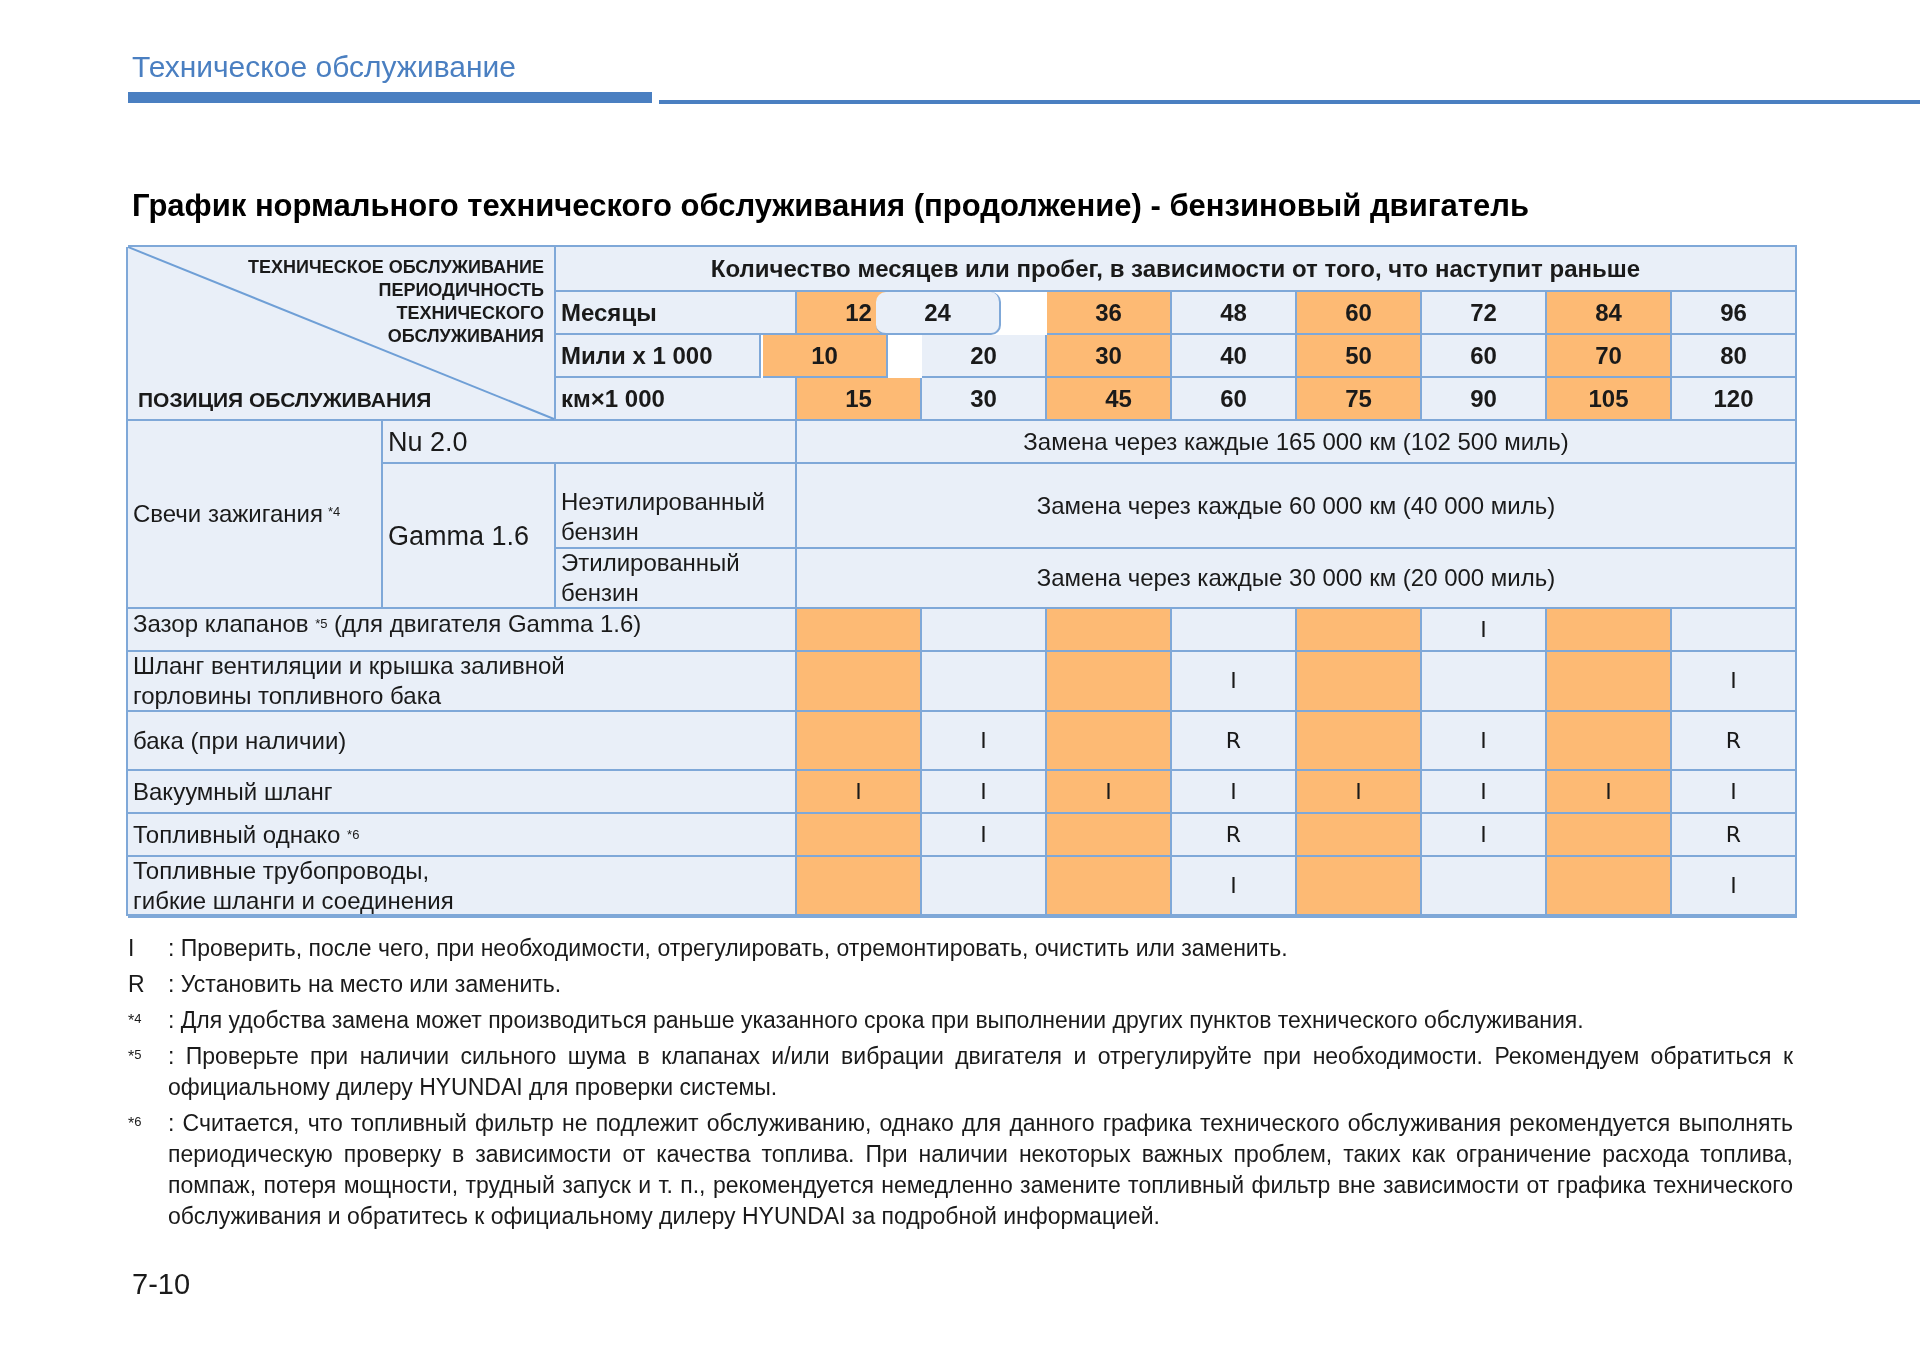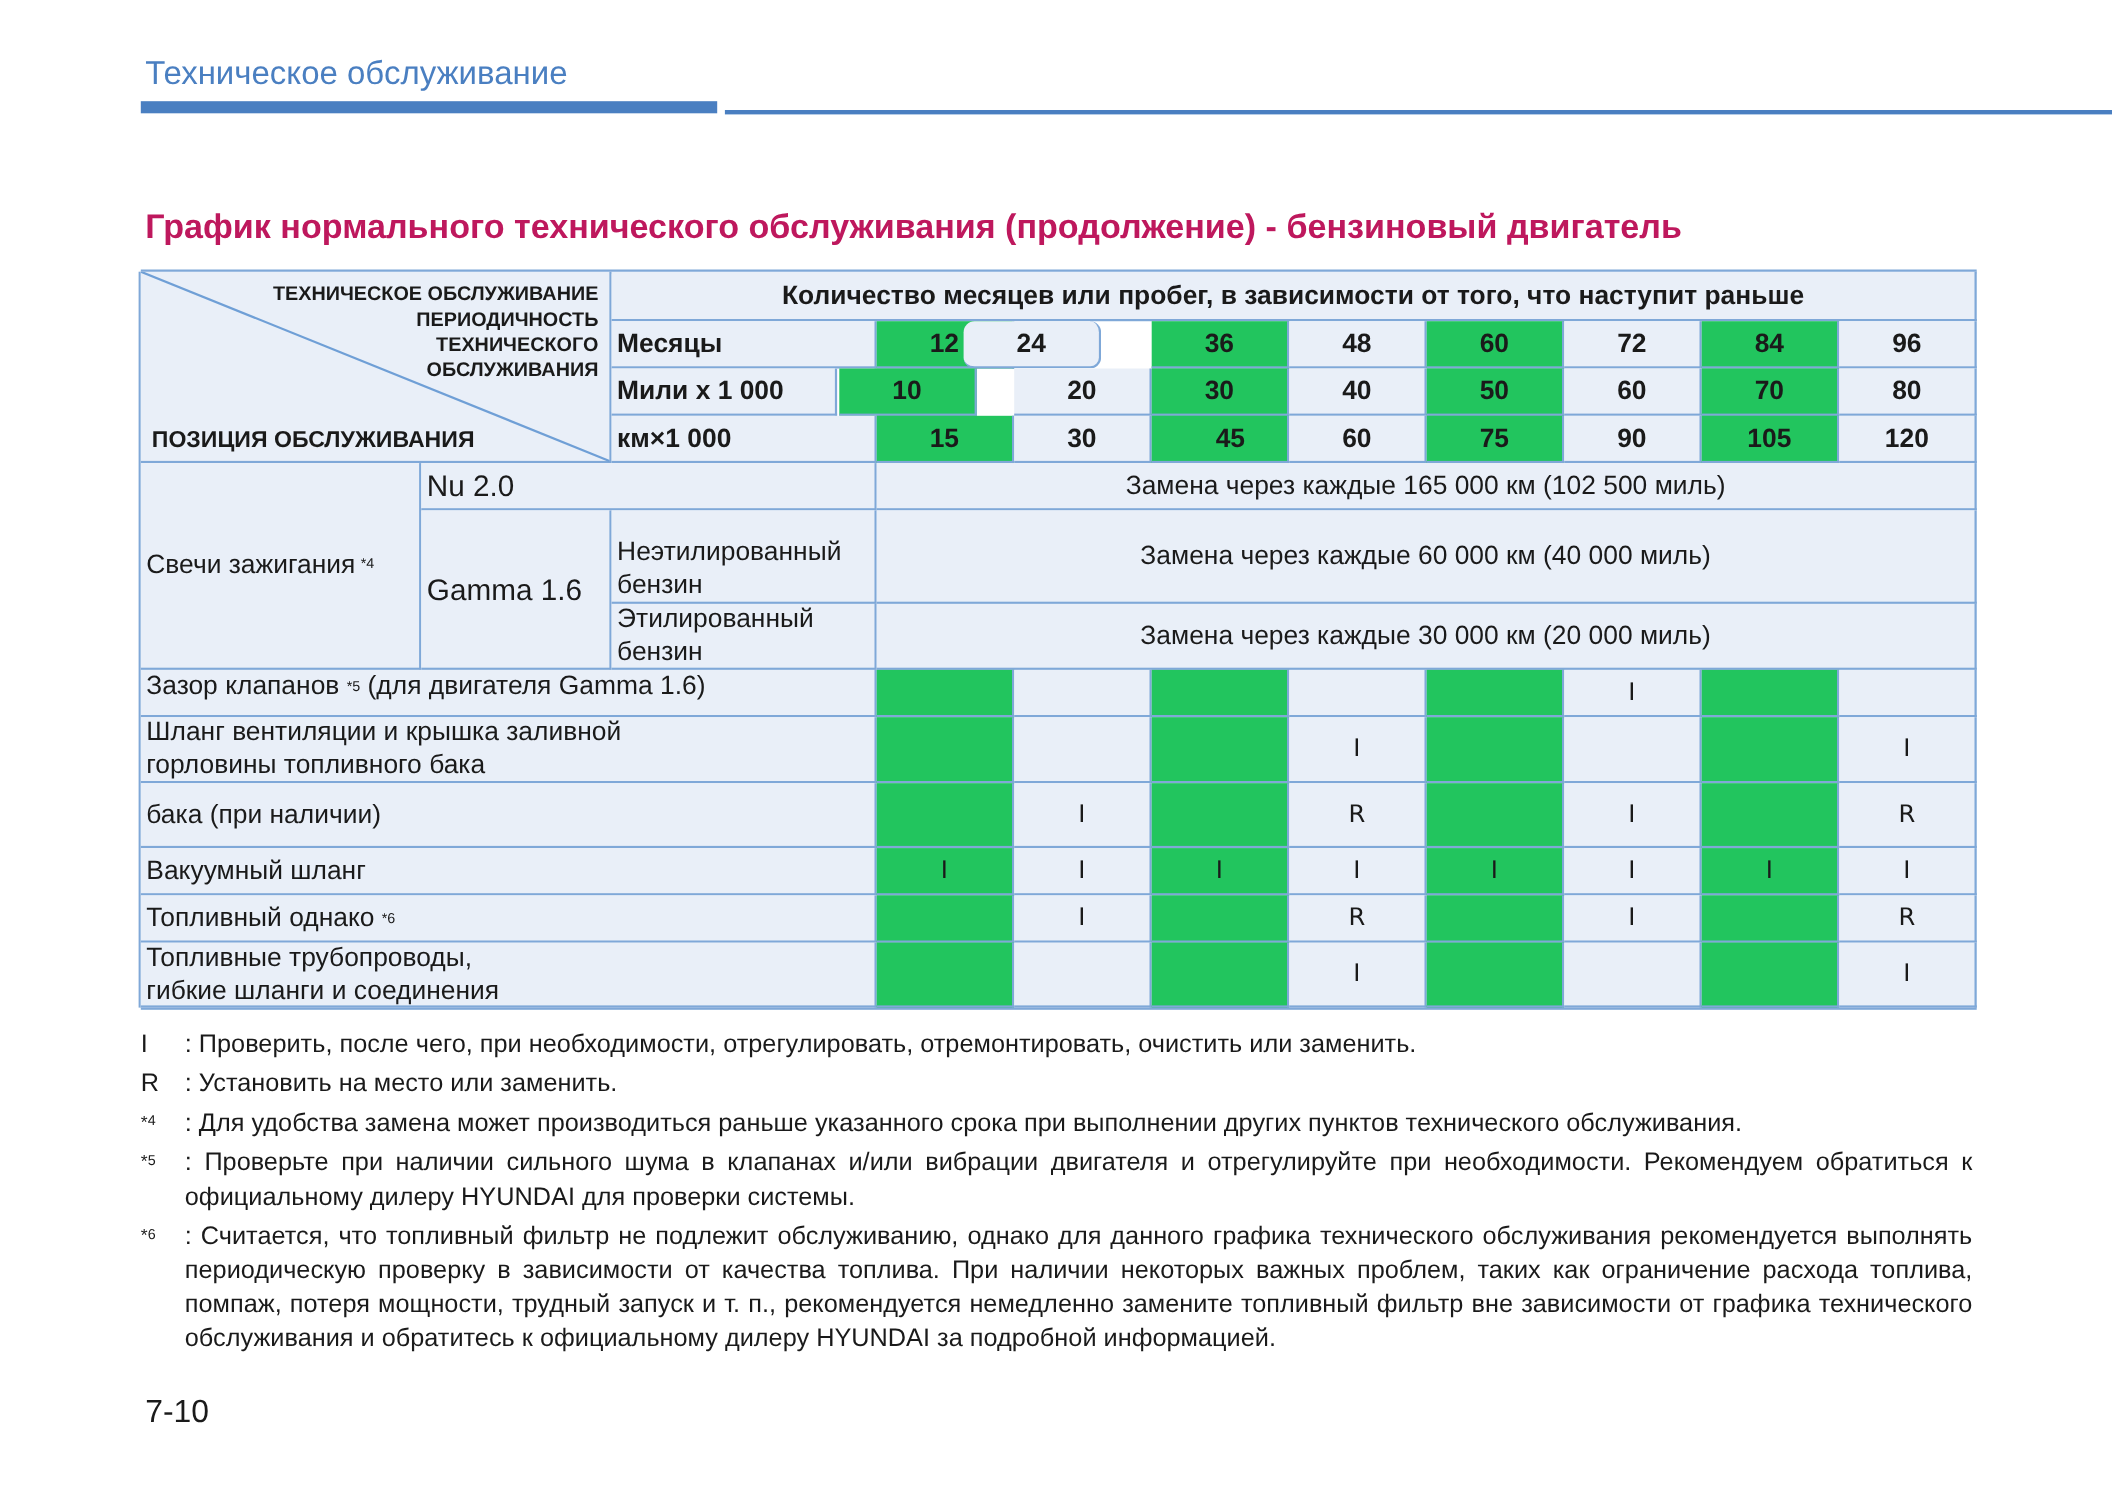--- a/index.html
+++ b/index.html
@@ -1,24 +1,24 @@
 <!DOCTYPE html>
 <html><head>
 <meta charset="utf-8">
 <style>
   html, body { margin:0; padding:0; background:#ffffff; }
   body { width:1920px; height:1354px; position:relative; overflow:hidden;
          font-family:"Liberation Sans", sans-serif; color:#1a1a1a; }
   .section-title { position:absolute; left:132px; top:50px; font-size:30px; color:#4a7fc1; }
   .bar-thick { position:absolute; left:128px; top:92px; width:524px; height:11px; background:#4a7fc1; }
   .bar-thin { position:absolute; left:659px; top:100px; width:1261px; height:4px; background:#4a7fc1; }
-  .page-title { position:absolute; left:132px; top:188px; font-size:31px; font-weight:bold; color:#be185d; }
+  .page-title { position:absolute; left:132px; top:188px; font-size:31px; font-weight:bold; color:#000000; }
   .cell { position:absolute; box-sizing:border-box; border-right:2px solid #7fa8d8; border-bottom:2px solid #7fa8d8;
           background:#e9eff8; display:flex; align-items:center; font-size:24px; line-height:30px; }
-  .cell.shade { background:#22c55e; }
+  .cell.shade { background:#fdba74; }
   .cell.center { justify-content:center; text-align:center; }
   .cell.left { padding-left:5px; }
   .cell.bold { font-weight:bold; }
   .tbl-top { position:absolute; left:128px; top:245px; width:1669px; height:4px; background:#7fa8d8; }
   .tbl-left { position:absolute; left:126px; top:247px; width:2px; height:669px; background:#7fa8d8; }
   .tbl-bottom { position:absolute; left:128px; top:914px; width:1669px; height:4px; background:#7fa8d8; }
   .diag-text { position:absolute; font-size:18px; font-weight:bold; text-align:right; line-height:23px; }
   .pos-text { position:absolute; left:138px; top:388px; font-size:21px; font-weight:bold; }
   sup { font-size:13px; vertical-align:top; position:relative; top:-2px; }
   .mark { font-family:"DejaVu Sans", sans-serif; font-size:22px; }

